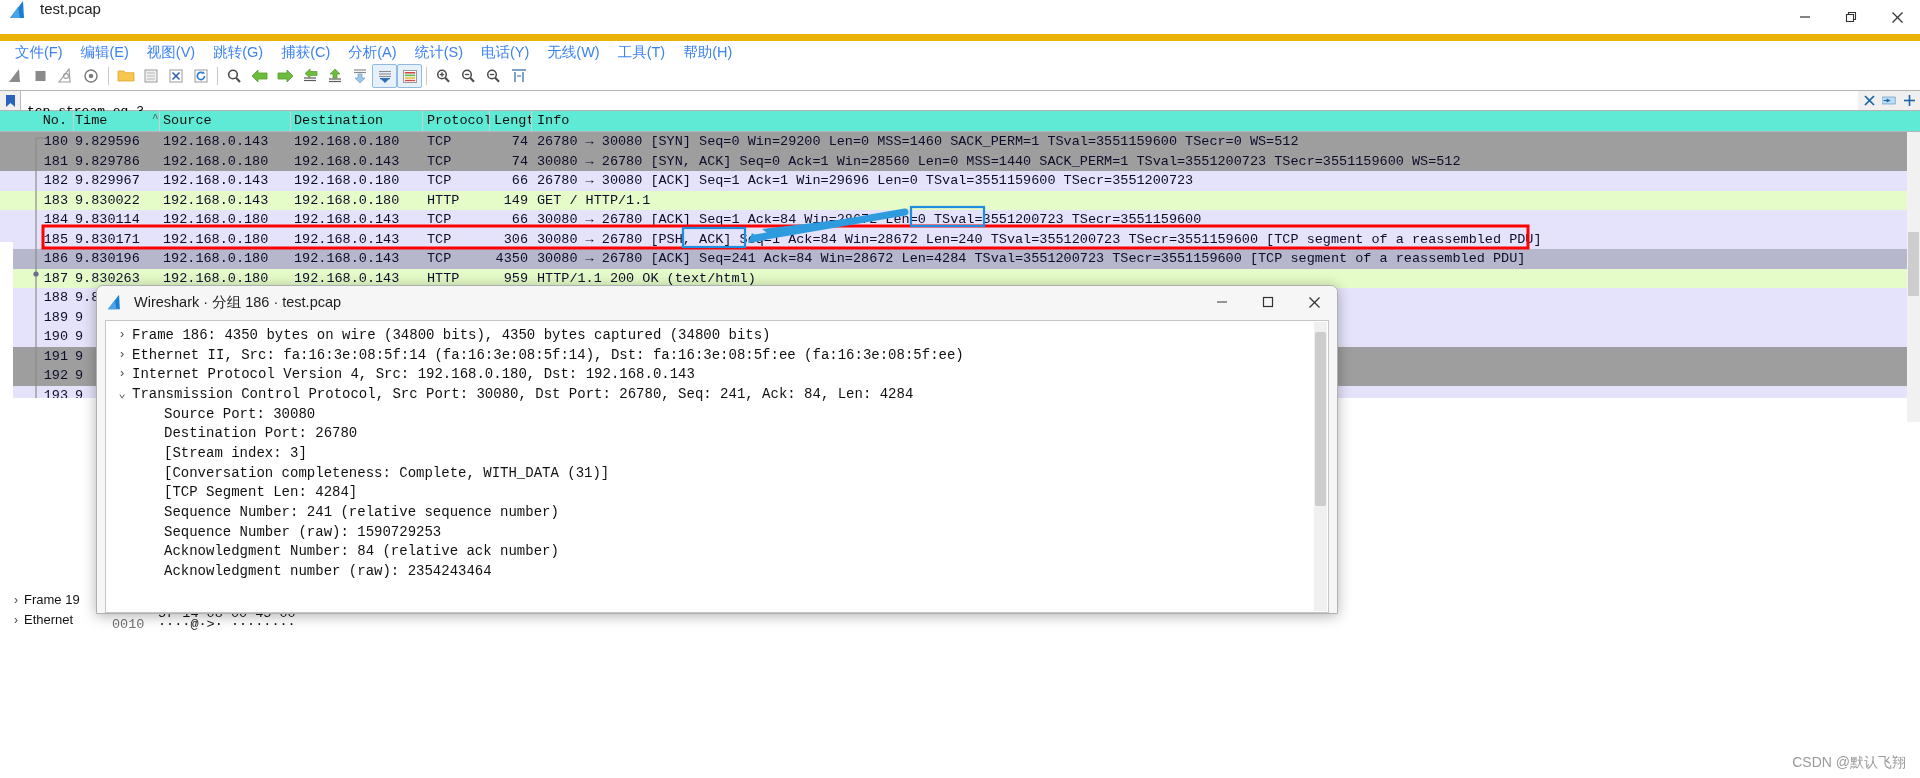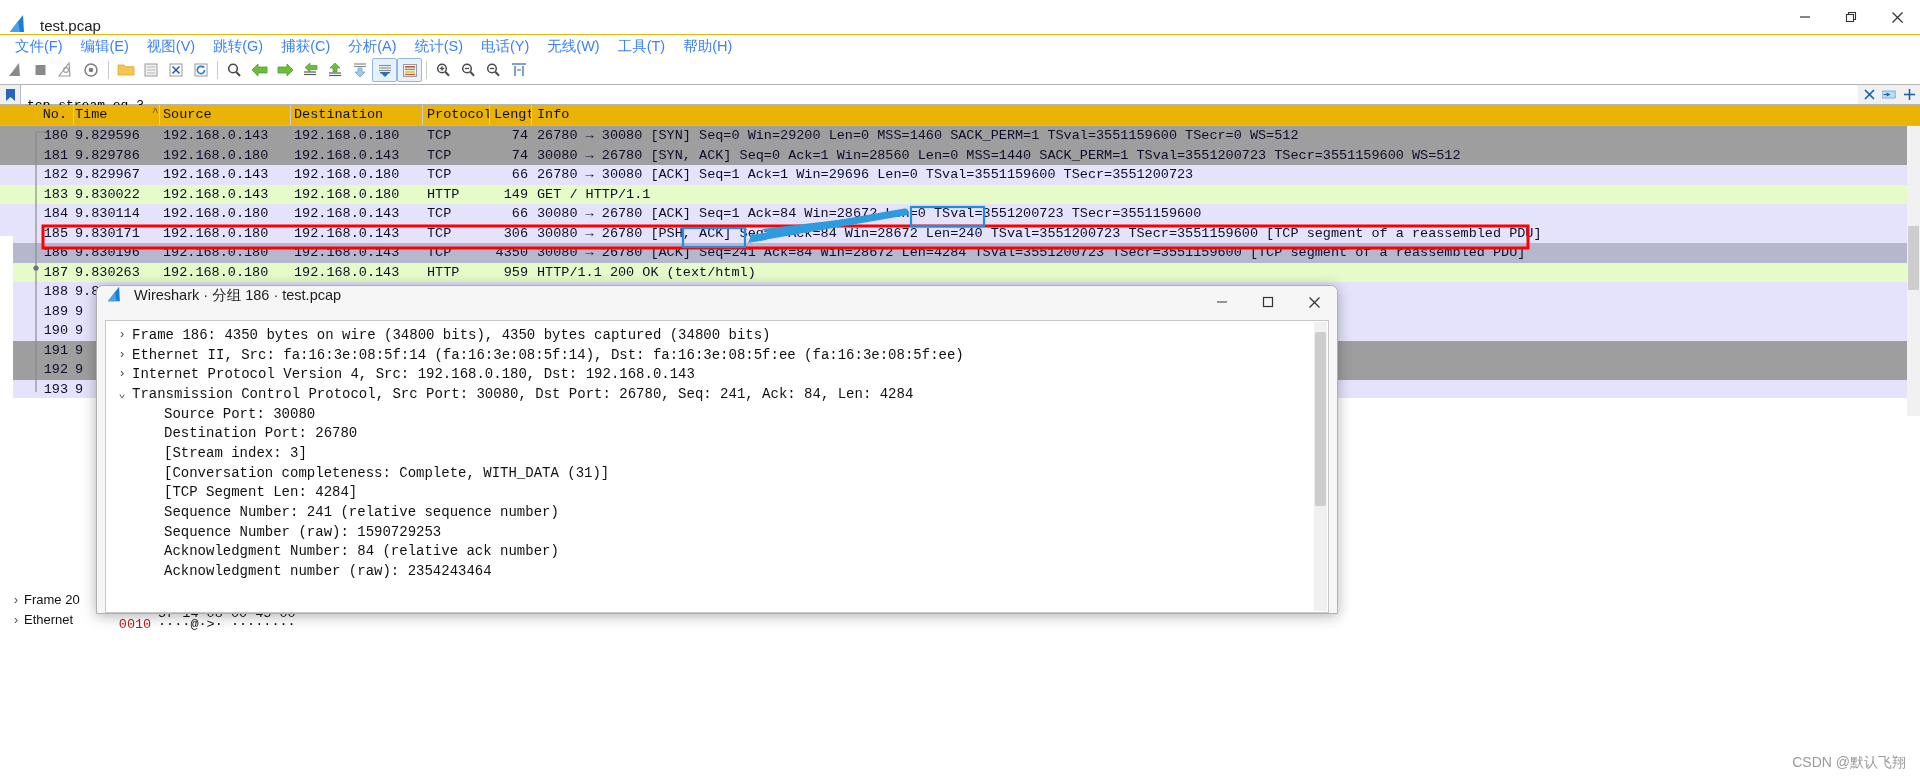--- a/index.html
+++ b/index.html
@@ -5,22 +5,22 @@
   html,body{margin:0;padding:0;}
   body{
     width:1920px;height:778px;overflow:hidden;
     background:#ffffff;
     font-family:"Liberation Sans",sans-serif;
     font-size:13px;color:#000;
     position:relative;
   }
   
   #titlebar{
-    height:34px;background:#ffffff;display:flex;align-items:flex-end;
-    border-bottom:1px solid #eab308;position:relative;
+    height:34px;background:#ffffff;display:flex;align-items:flex-start;
+    border-bottom:7px solid #eab308;position:relative;
   }
   .shark-icon{width:22px;height:20px;margin-left:9px;margin-right:9px;position:relative;}
   .shark-icon svg{display:block;}
   #window-title{font-size:15px;color:#202020;font-family:"Liberation Sans",sans-serif;}
   #wincontrols{position:absolute;right:0;top:0;height:34px;display:flex;}
   .wc{width:46px;height:34px;display:flex;align-items:center;justify-content:center;color:#333;}
   .wc svg{display:block;}
   
   #menubar{height:22px;display:flex;align-items:center;padding-left:6px;background:#fff;}
   .menu-item{
@@ -45,21 +45,21 @@
   }
   #filter-input{
     flex:1;background:#afffaf;display:flex;align-items:center;
     font-family:"Liberation Mono",monospace;font-size:13px;color:#000;
     padding-left:6px;border:none;outline:none;margin-top:20px;
   }
   #filter-right{display:flex;align-items:center;background:#f0f0f0;padding:0 4px;gap:6px;}
   .fr-ico{width:14px;height:14px;display:flex;align-items:center;justify-content:center;}
   
   #colheader{
-    display:flex;height:20px;background:#eab308;border-bottom:1px solid #b6b6b6;
+    display:flex;height:20px;background:#5eead4;border-bottom:1px solid #b6b6b6;
     font-family:"Liberation Mono",monospace;font-size:13.5px;color:#101010;
     position:relative;
   }
   .ch{border-right:1px solid #cfcfcf;height:20px;line-height:20px;padding-left:5px;box-sizing:border-box;position:relative;overflow:hidden;}
   .sort-caret{position:absolute;left:78px;top:-3px;font-size:11px;color:#555;}
   
   #packetlist{position:relative;height:290px;overflow:hidden;background:#fff;}
   .prow{
     display:flex;height:19.5px;align-items:center;
     font-family:"Liberation Mono",monospace;font-size:13.5px;
@@ -79,21 +79,21 @@
   
   #annot{position:absolute;left:0;top:0;width:1920px;height:778px;pointer-events:none;z-index:40;}
   
   #dialog{
     position:absolute;left:96px;top:285px;width:1240px;height:327px;
     background:#f6f6f6;border:1px solid #b0b0b0;border-radius:7px 7px 0 0;
     box-shadow:0 2px 14px rgba(0,0,0,.30);z-index:30;display:flex;flex-direction:column;
     overflow:hidden;
   }
   #dlg-title{
-    height:32px;display:flex;align-items:flex-start;background:#f6f6f6;
+    height:32px;display:flex;align-items:center;background:#f6f6f6;
     border-radius:6px 6px 0 0;position:relative;
   }
   #dlg-title .shark-icon{margin-left:10px;margin-right:8px;width:19px;height:17px;}
   #dlg-title-text{font-size:14.5px;color:#1c1c1c;}
   #dlg-wc{position:absolute;right:0;top:0;height:32px;display:flex;}
   .dwc{width:46px;height:32px;display:flex;align-items:center;justify-content:center;color:#333;}
   #dlg-body{
     flex:1;margin:2px 8px 0 8px;background:#fff;border:1px solid #c6c6c6;
     position:relative;overflow:hidden;
   }
@@ -110,21 +110,21 @@
   
   #bottom-area{position:absolute;left:0;top:398px;width:1920px;height:380px;background:#fff;}
   .drow{height:19px;display:flex;align-items:center;color:#111;}
   #bytepane{
     position:absolute;left:96px;top:596px;width:1240px;height:60px;
   }
   .byterow{
     height:19px;display:flex;align-items:center;
     font-family:"Liberation Mono",monospace;font-size:13.5px;color:#111;
   }
-  .boff{width:62px;padding-left:16px;box-sizing:border-box;color:#b91c1c;text-align:center;}
+  .boff{width:62px;padding-left:16px;box-sizing:border-box;color:#737373;}
   .bhex{width:250px;}
   .basc{}
   #watermark{
     position:absolute;right:14px;bottom:6px;font-size:14px;color:#9a9a9a;
     font-family:"Liberation Sans",sans-serif;z-index:50;
   }
   #rightscroll{
     position:absolute;right:0;top:110px;width:13px;height:180px;background:#f1f1f1;z-index:5;
   }
   #rightscroll .thumb{position:absolute;left:1px;top:100px;width:11px;height:64px;background:#cdcdcd;}
@@ -511,21 +511,21 @@
   </svg>
 
   <div id="rightscroll" style="top:0;height:290px;">
     <div class="thumb"></div>
   </div>
 </div>
 
 <div id="bottom-area">
   <div class="drow" style="padding-left:8px;position:absolute;top:192px;">
     <span class="twist">›</span>
-    <span>Frame 20</span>
+    <span>Frame 19</span>
   </div>
   <div class="drow" style="padding-left:8px;position:absolute;top:212px;">
     <span class="twist">›</span>
     <span>Ethernet</span>
   </div>
 </div>
 
 <div id="bytepane">
   <div class="byterow">
     <span class="boff">0000</span>

